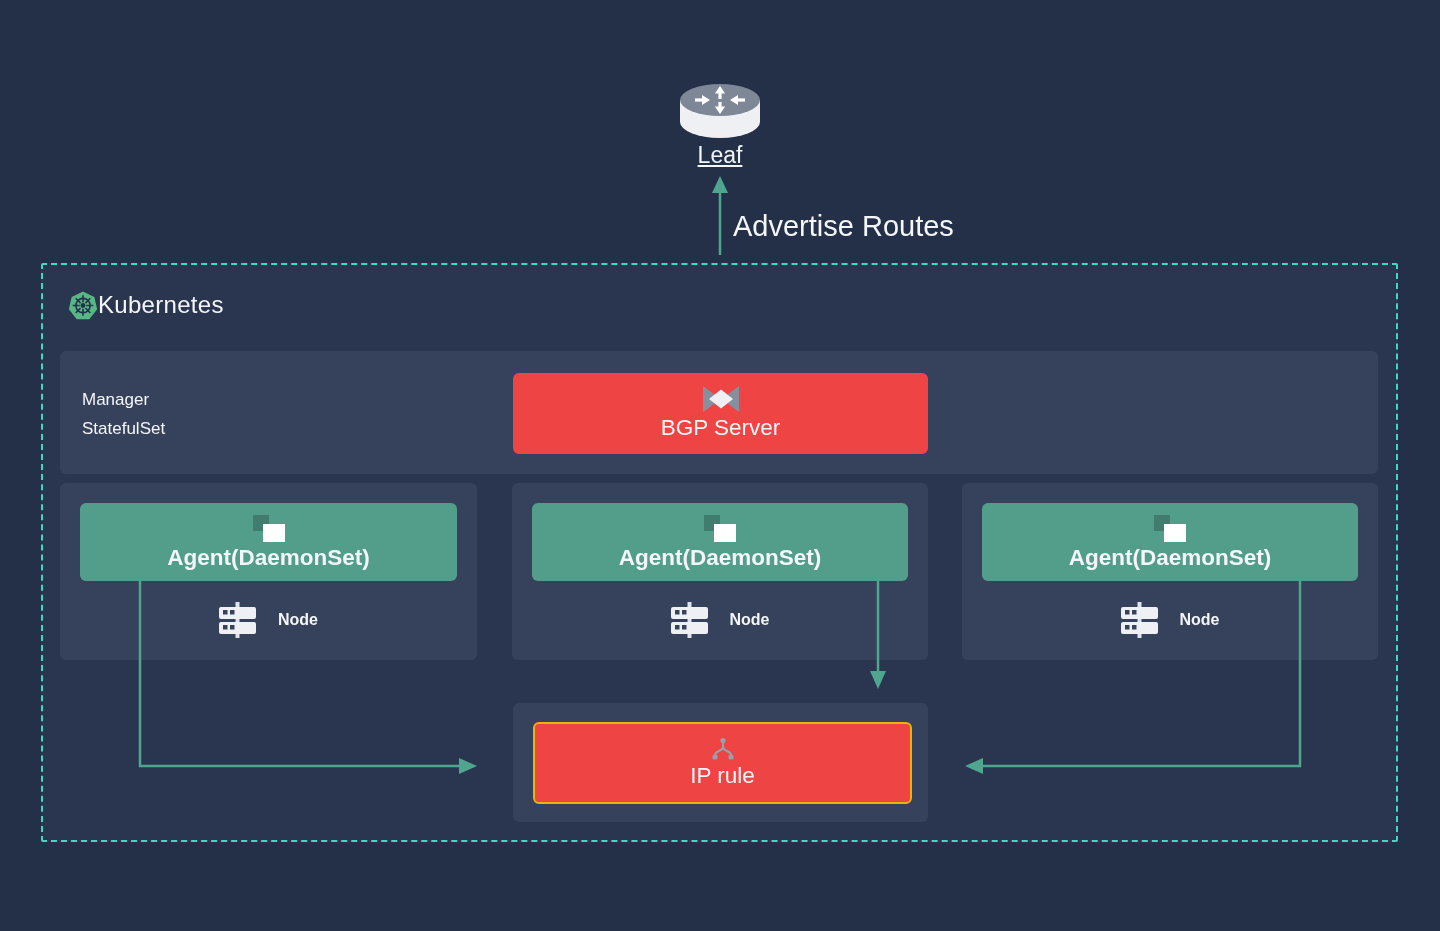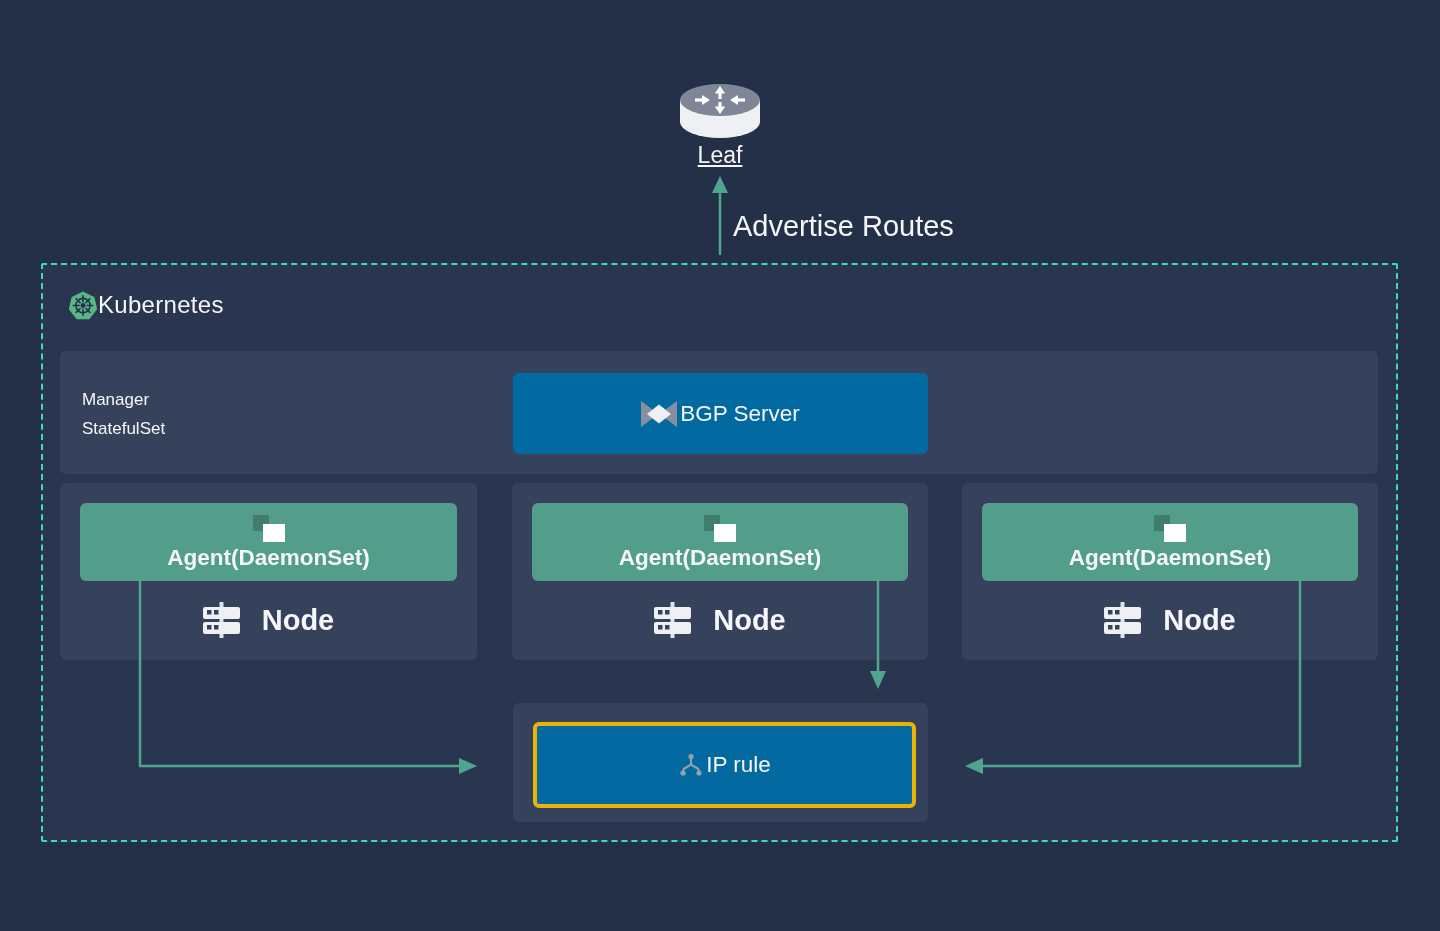--- a/index.html
+++ b/index.html
@@ -18,43 +18,43 @@
   }
   .k8s-header{left:68px;top:291px;display:flex;gap:0;}
   .k8s-title{font-size:24px;font-weight:400;letter-spacing:.3px;}
 
   
   .panel{background:#36425b;border-radius:6px;}
   .manager-row{left:60px;top:351px;width:1318px;height:123px;}
   .manager-label{left:82px;top:385px;font-size:17px;line-height:29px;white-space:pre-line;}
 
   .inner-dark{
-    background:#0369a1;border-radius:6px;
-    display:flex;flex-direction:row;align-items:center;justify-content:center;
+    background:#ef4444;border-radius:6px;
+    display:flex;flex-direction:column;align-items:center;justify-content:center;
   }
   .bgp-box{left:513px;top:373px;width:415px;height:81px;gap:3px;}
   .box-label{font-size:22.5px;}
 
   .node-card{top:483px;height:177px;font-weight:bold;}
   .agent-box{
     position:absolute;left:20px;right:20px;top:20px;height:78px;
     background:#539e8a;border-radius:6px;
     display:flex;flex-direction:column;align-items:center;justify-content:center;gap:2px;
   }
   .node-row{
     position:absolute;left:0;right:0;top:597px;height:50px;
     display:flex;align-items:center;justify-content:center;gap:15px;
   }
   .node-row{top:auto;bottom:15px;}
-  .node-label{font-size:29px;margin-left:7px;}
+  .node-label{font-size:16px;margin-left:7px;}
 
   .iprule-outer{left:513px;top:703px;width:415px;height:119px;}
   .iprule-inner{
     position:absolute;left:20px;top:19px;width:375px;height:78px;
-    border:4px solid #eab308;gap:2px;
+    border:2px solid #eab308;gap:2px;
   }
 
   
   .leaf-icon{left:680px;top:84px;}
   .leaf-label{left:640px;top:142px;width:160px;text-align:center;font-size:23px;text-decoration:underline;}
   .advertise-label{left:733px;top:210px;font-size:29px;}
 
   svg{display:block;}
   .overlay{left:0;top:0;z-index:5;pointer-events:none;}
 </style>

